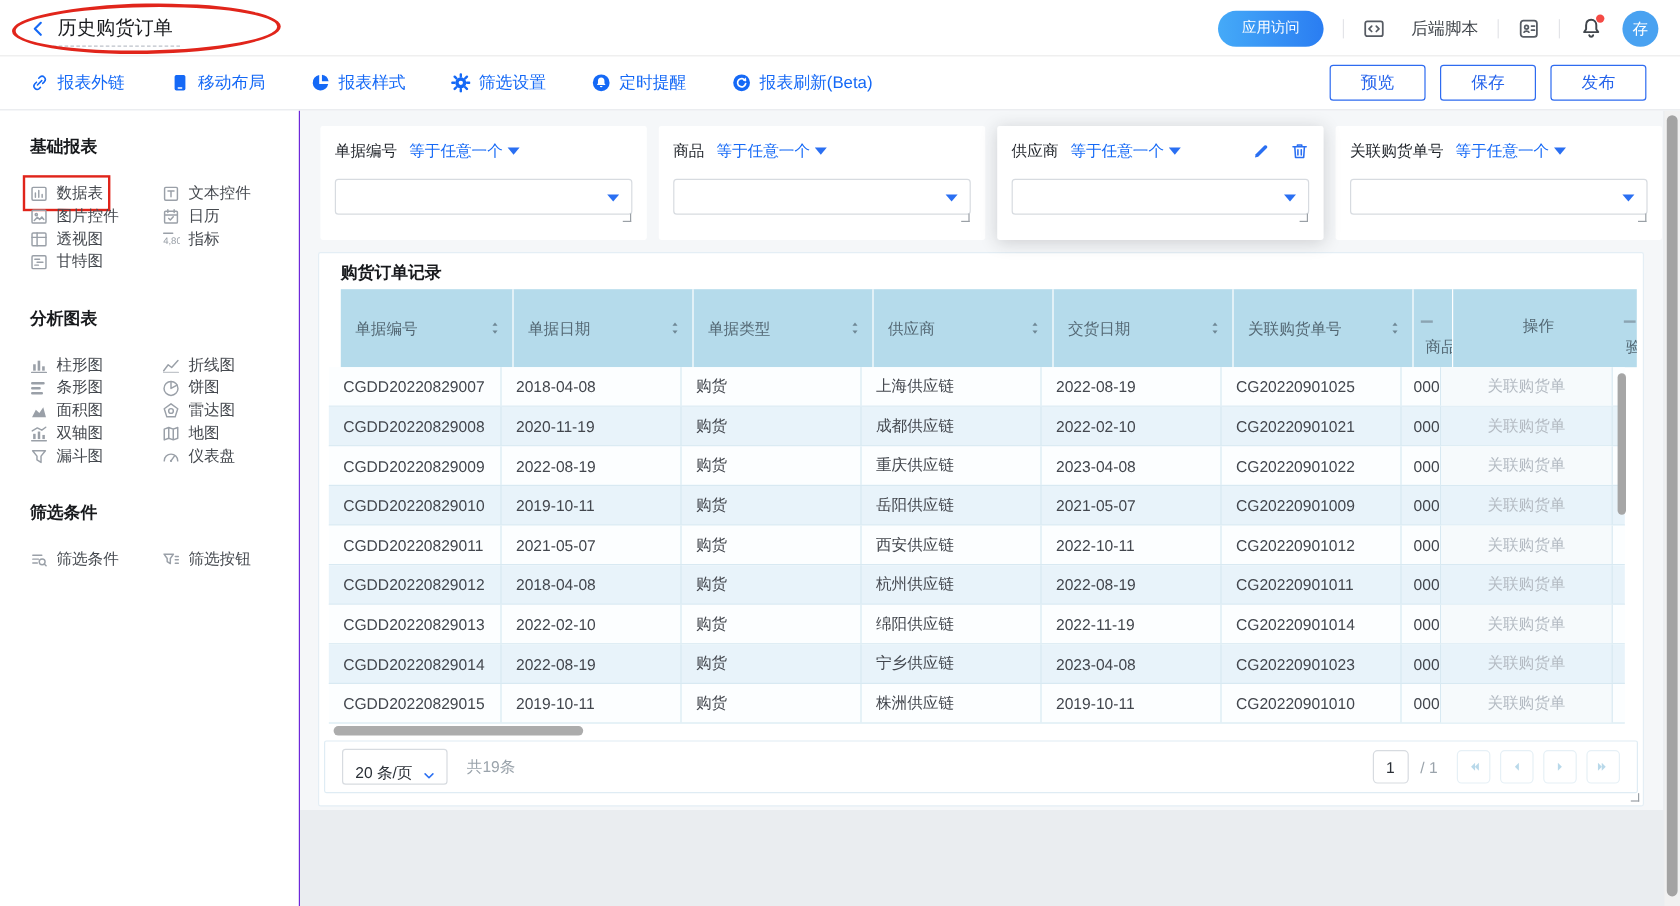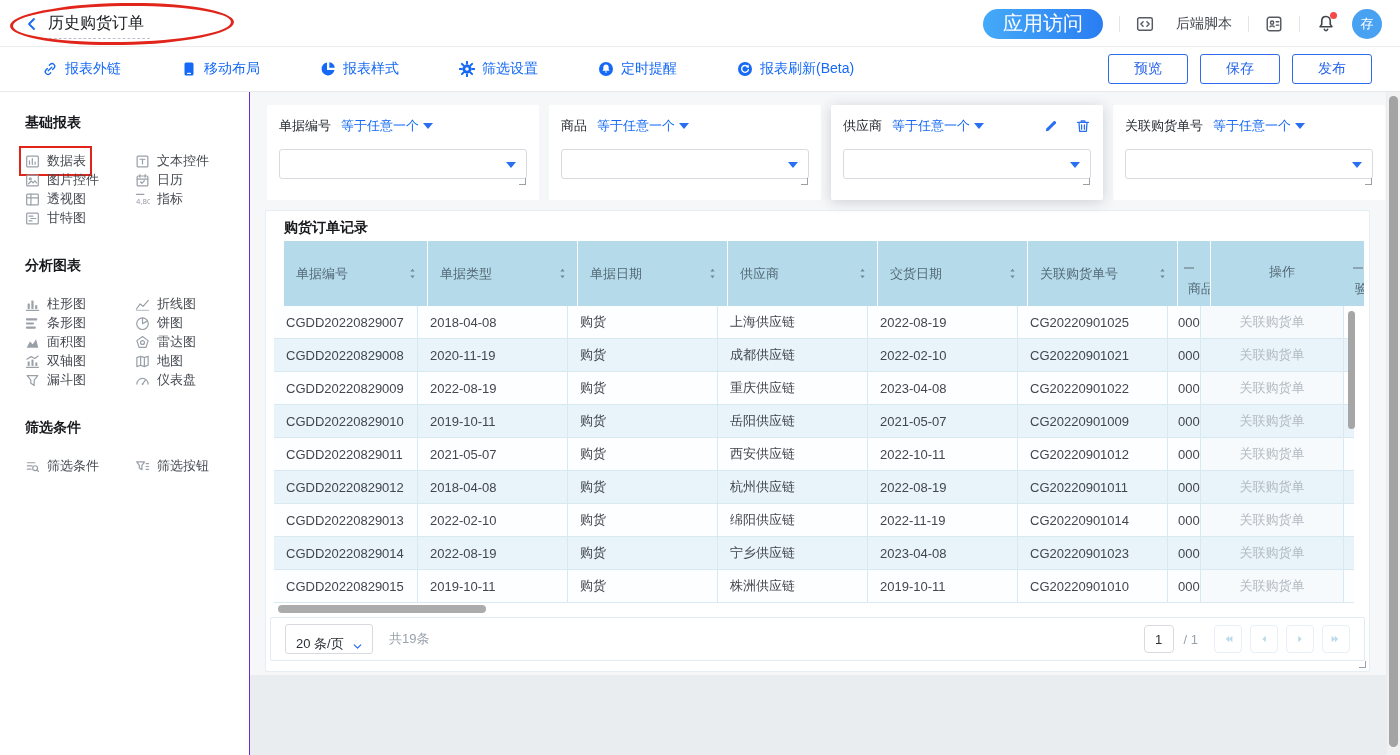--- a/index.html
+++ b/index.html
@@ -8,33 +8,33 @@
   .app { position:relative; width:1400px; height:755px; overflow:hidden; }
 
   
   .topbar { position:absolute; left:0; top:0; width:1400px; height:47px; background:#fff; border-bottom:1px solid #ececec; z-index:30; }
   .title-wrap { position:absolute; left:24px; top:0; height:47px; display:flex; align-items:center; }
   .back-ic { width:16px; height:16px; color:#1569f6; margin-right:8px; cursor:pointer; }
   .page-title { font-size:16px; color:#17191c; }
   .dash-underline { position:absolute; left:20px; top:38px; width:106px; border-top:1px dashed #bdc2ca; }
   .red-ellipse { position:absolute; left:-14px; top:3px; width:224px; height:42px; border:3px solid #e1251b; border-radius:50%; transform:rotate(-1deg); pointer-events:none; }
   .topbar-right { position:absolute; right:18px; top:0; height:47px; display:flex; align-items:center; gap:16px; }
-  .pill-btn { height:30px; padding:0 20px; border:none; border-radius:15px; background:linear-gradient(90deg,#45aaf8,#2a7df2); color:#fff; font-size:20px; cursor:pointer; }
+  .pill-btn { height:30px; padding:0 20px; border:none; border-radius:15px; background:linear-gradient(90deg,#45aaf8,#2a7df2); color:#fff; font-size:12px; cursor:pointer; }
   .vdiv { width:1px; height:16px; background:#e3e4e8; }
   .tb-textitem { display:flex; align-items:center; gap:22px; font-size:14px; color:#41464c; cursor:pointer; }
   .ic { display:inline-block; }
   .ic svg { width:100%; height:100%; display:block; }
   .ic-18 { width:18px; height:18px; color:#565b63; }
   .bell-wrap { position:relative; width:20px; height:20px; color:#41464c; cursor:pointer; }
   .bell-dot { position:absolute; right:-1px; top:-2px; width:7px; height:7px; border-radius:50%; background:#f54a45; }
   .avatar { width:30px; height:30px; border-radius:50%; background:#49a2f1; color:#fff; font-size:13px; display:flex; align-items:center; justify-content:center; cursor:pointer; }
 
   
   .toolbar { position:absolute; left:0; top:47px; width:1400px; height:45px; background:#fff; border-bottom:1px solid #e7e9ed; display:flex; align-items:center; z-index:25; }
-  .tool-items { display:flex; align-items:center; padding-left:42px; gap:60px; }
+  .tool-items { display:flex; align-items:center; padding-left:25px; gap:38px; }
   .tool-item { display:flex; align-items:center; gap:7px; color:#1569f6; font-size:14px; cursor:pointer; }
   .tool-item .ic { width:16px; height:16px; }
   .tool-right { position:absolute; right:28px; display:flex; gap:12px; }
   .ghost-btn { width:80px; height:30px; background:#fff; border:1px solid #2e6bf0; border-radius:3px; color:#2563eb; font-size:14px; cursor:pointer; }
 
   
   .sidebar { position:absolute; left:0; top:92px; width:250px; bottom:0; background:#fff; border-right:1px solid #6d28d9; padding:22px 0 0 25px; z-index:20; }
   .sb-section { margin-bottom:30px; }
   .sb-title { font-size:14px; font-weight:bold; color:#17191c; margin-bottom:20px; }
   .sb-grid { display:grid; grid-template-columns:110px 1fr; row-gap:1px; }
@@ -499,30 +499,30 @@
         <div class="hcell">
               <span>单据编号</span>
               <span class="ic sort-ic">
                 <svg viewBox="0 0 16 16" fill="none" stroke="currentColor" stroke-width="1.3" stroke-linecap="round" stroke-linejoin="round">
                   <path d="M8 2.2 10.6 5.6H5.4z" fill="currentColor" stroke="none"></path>
                   <path d="M8 13.8 5.4 10.4h5.2z" fill="currentColor" stroke="none"></path>
                 </svg>
               </span>
             </div>
             <div class="hcell">
-              <span>单据类型</span>
+              <span>单据日期</span>
               <span class="ic sort-ic">
                 <svg viewBox="0 0 16 16" fill="none" stroke="currentColor" stroke-width="1.3" stroke-linecap="round" stroke-linejoin="round">
                   <path d="M8 2.2 10.6 5.6H5.4z" fill="currentColor" stroke="none"></path>
                   <path d="M8 13.8 5.4 10.4h5.2z" fill="currentColor" stroke="none"></path>
                 </svg>
               </span>
             </div>
             <div class="hcell">
-              <span>单据日期</span>
+              <span>单据类型</span>
               <span class="ic sort-ic">
                 <svg viewBox="0 0 16 16" fill="none" stroke="currentColor" stroke-width="1.3" stroke-linecap="round" stroke-linejoin="round">
                   <path d="M8 2.2 10.6 5.6H5.4z" fill="currentColor" stroke="none"></path>
                   <path d="M8 13.8 5.4 10.4h5.2z" fill="currentColor" stroke="none"></path>
                 </svg>
               </span>
             </div>
             <div class="hcell">
               <span>供应商</span>
               <span class="ic sort-ic">

